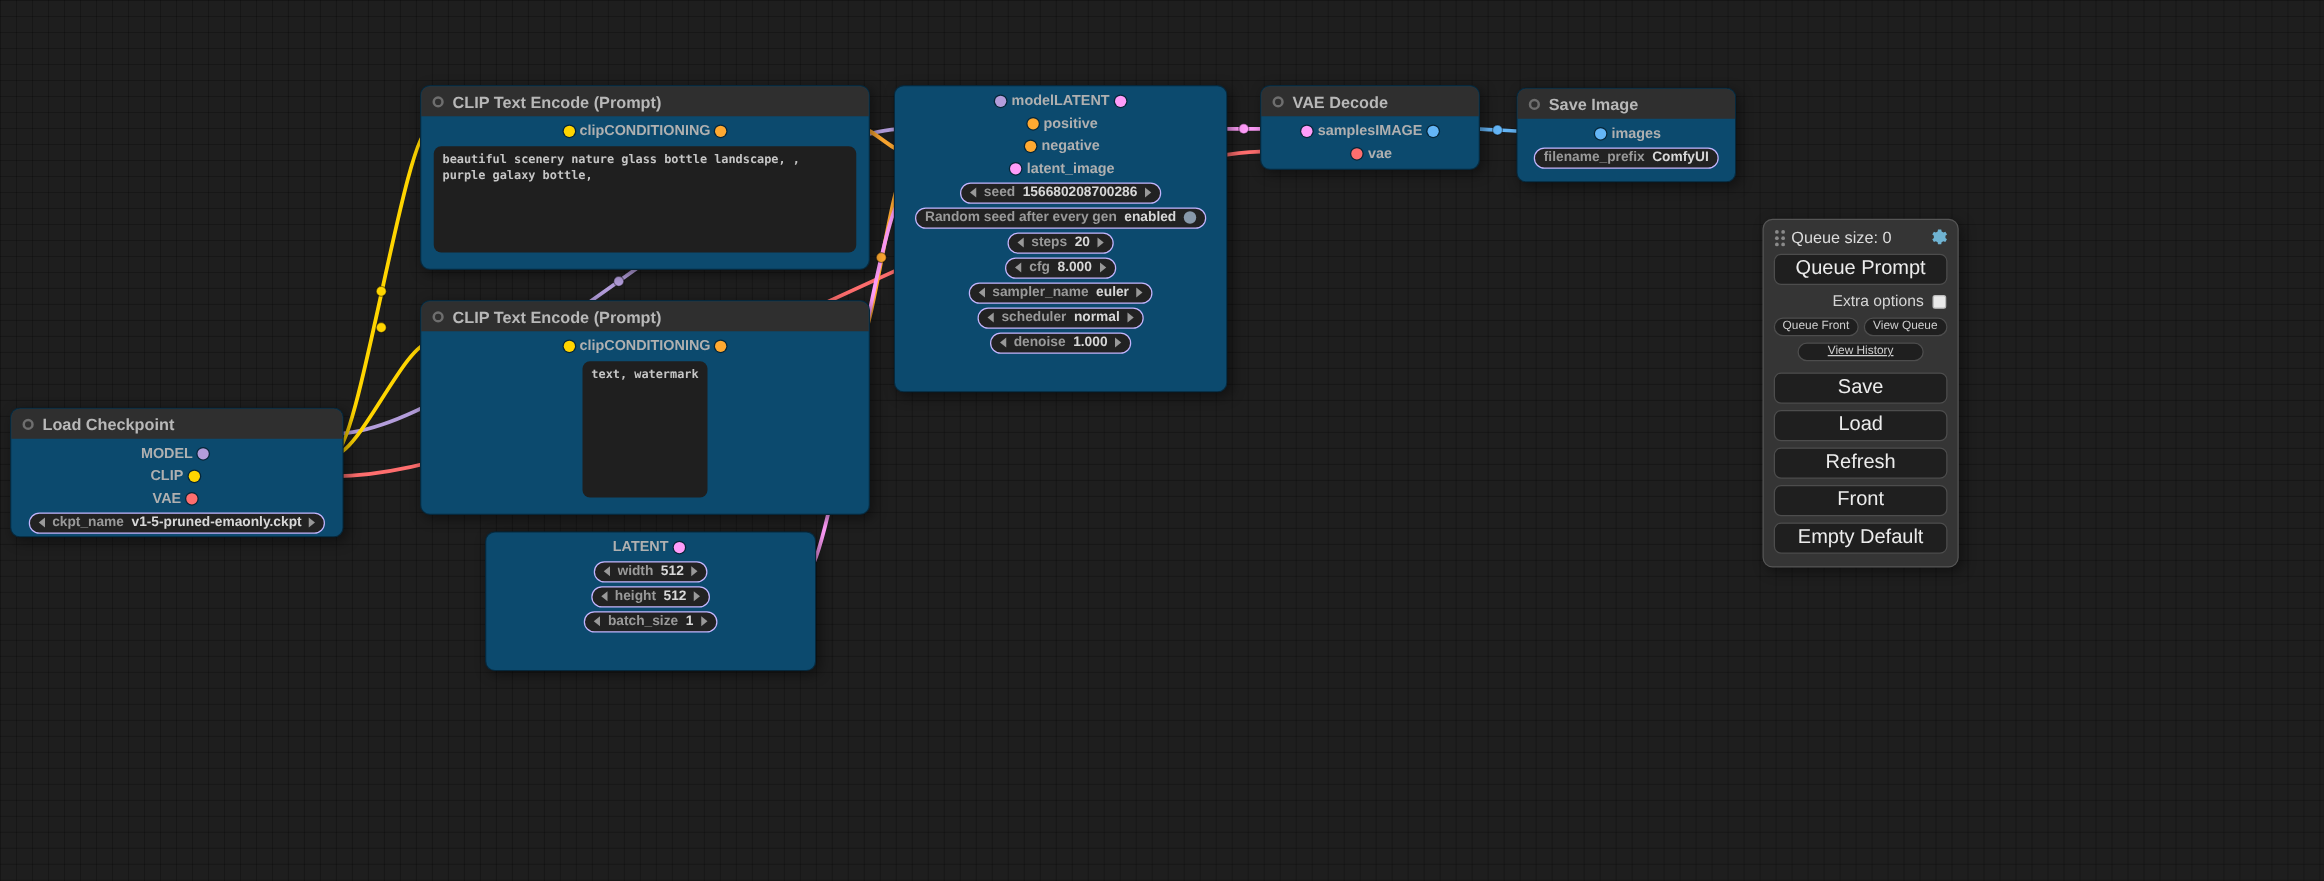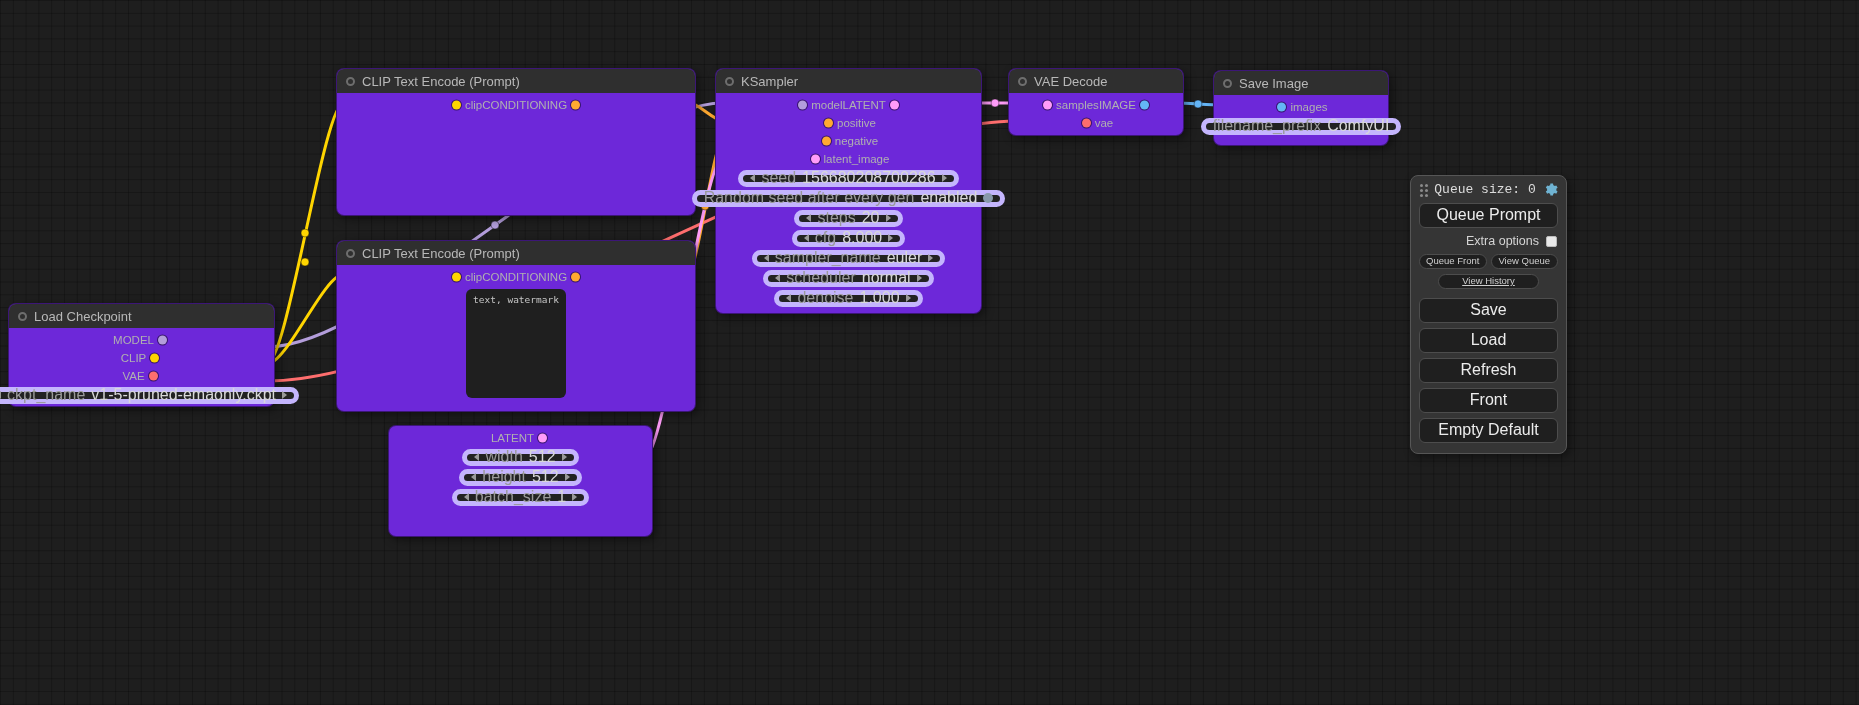--- a/index.html
+++ b/index.html
@@ -10,44 +10,44 @@
     background-color:#1e1e1e;
     background-image:
       linear-gradient(rgba(0,0,0,.25) 1px, transparent 1px),
       linear-gradient(90deg, rgba(0,0,0,.25) 1px, transparent 1px);
     background-size:12.8px 12.8px;
   }
   #wires { position:absolute; left:0; top:0; pointer-events:none; }
 
   
   .node {
-    position:absolute; background:#6d28d9;
+    position:absolute; background:#0c4a6e;
     border:1px solid rgba(0,0,0,.45); border-radius:8px;
     box-shadow:3px 3px 10px rgba(0,0,0,.45);
-    color:#b9b9b9; font-size:12px; display:flex; flex-direction:column;
+    color:#b9b9b9; font-size:12px; display:flex; flex-direction:column;font-weight:bold;
   }
   .node-title {
     height:24px; flex:none; background:#2f2f2f;
     border-radius:7px 7px 0 0; display:flex; align-items:center; gap:7px;
     padding:0 9px; font-size:13px; color:#b8b8b8; white-space:nowrap;
   }
   .collapse-dot { width:9px; height:9px; border-radius:50%; border:2px solid #6e6e6e; flex:none; }
   .node-body { display:flex; flex-direction:column; padding:3px 0 5px; flex:1;align-items:center; }
   .slot-row { position:relative; height:18px; flex:none; display:flex; align-items:center; font-size:11.5px; }
   .slot-in  { margin-left:16px; color:#b0b0b0; }
   .slot-out { margin-left:auto; margin-right:16px; color:#b0b0b0; }
   .port { position:absolute; top:50%; width:9px; height:9px; border-radius:50%;
           transform:translateY(-50%); box-shadow:0 0 0 1px rgba(0,0,0,.5); }
   .port.in  { left:3px; }
   .port.out { right:3px; }
 
   .widget {
-    height:17px; flex:none; background:#222; border:5px solid #c4b5fd; border-radius:9px;
+    height:17px; flex:none; background:#222; border:1px solid #c4b5fd; border-radius:9px;
     margin:1.5px 10px; display:flex; align-items:center; padding:0 7px; gap:6px;
-    font-size:16px; color:#9a9a9a; white-space:nowrap;
+    font-size:11px; color:#9a9a9a; white-space:nowrap;
   }
   .widget .wname { color:#9a9a9a; overflow:hidden; }
   .widget .wval  { margin-left:auto; color:#d8d8d8; }
   .arrow-l { width:0; height:0; border-top:4px solid transparent; border-bottom:4px solid transparent; border-right:5px solid #999; flex:none; }
   .arrow-r { width:0; height:0; border-top:4px solid transparent; border-bottom:4px solid transparent; border-left:5px solid #999; flex:none; }
   .toggle-dot { width:10px; height:10px; border-radius:50%; flex:none; }
 
   .prompt-box {
     flex:1; margin:3px 10px 8px; background:#1f1f1f; border-radius:6px;
     padding:5px 7px; font-family:"DejaVu Sans Mono", monospace; font-size:9.5px;
@@ -55,21 +55,21 @@
   }
 
   
   #menu {
     position:absolute; left:1410px; top:175px; width:157px;
     background:#353535; border:1px solid #565656; border-radius:8px;
     box-shadow:3px 3px 10px rgba(0,0,0,.45);
     padding:5px 8px 10px; display:flex; flex-direction:column; gap:5px;
   }
   .menu-header { display:flex; align-items:center; gap:6px; color:#dcdcdc; font-size:13px; padding:1px 0; }
-  .menu-header .hdr-label { flex:1; text-align:center;font-family:Liberation Mono, monospace; }
+  .menu-header .hdr-label { flex:1; text-align:left; }
   .drag-dots { width:3px; height:3px; border-radius:50%; background:#8a8a8a; margin:0 4px 8px 1px; flex:none;
                box-shadow:5px 0 0 #8a8a8a, 0 5px 0 #8a8a8a, 5px 5px 0 #8a8a8a, 0 10px 0 #8a8a8a, 5px 10px 0 #8a8a8a; }
   .menu-btn {
     background:#1f1f1f; border:1px solid #4d4d4d; border-radius:6px;
     color:#ececec; text-align:center; padding:2px 0 3px; font-size:16px; cursor:pointer;
   }
   .extra-row { display:flex; align-items:center; justify-content:flex-end; gap:7px; color:#d5d5d5; font-size:12.5px; padding:1px 1px; }
   .checkbox { width:11px; height:11px; background:#e9e9e9; border-radius:2px; border:1px solid #bbb; flex:none; }
   .pill-row { display:flex; gap:4px; }
   .small-btn {
@@ -98,21 +98,21 @@
     <circle cx="495" cy="225" r="4" fill="#B39DDB"></circle>
     <circle cx="305" cy="233" r="4" fill="#FFD500"></circle>
     <circle cx="305" cy="262" r="4" fill="#FFD500"></circle>
     <circle cx="705" cy="206" r="4" fill="#FFA931"></circle>
     <circle cx="684" cy="307" r="4" fill="#FF9CF9"></circle>
     <circle cx="995" cy="103" r="4" fill="#FF9CF9"></circle>
     <circle cx="1198" cy="104" r="4" fill="#64B5F6"></circle>
   </g>
 </svg>
 
-<div class="node" style="left:8px;top:303px;width:267px;height:104px">
+<div class="node" style="left:8px;top:326px;width:267px;height:104px">
   <div class="node-title">
     <span class="collapse-dot"></span>
     <span>Load Checkpoint</span>
   </div>
   <div class="node-body">
     <div class="slot-row">
       <span class="slot-out">MODEL</span>
       <span class="port out" style="background-color: rgb(179, 157, 219);"></span>
     </div>
     <div class="slot-row">
@@ -137,20 +137,21 @@
     <span class="collapse-dot"></span>
     <span>CLIP Text Encode (Prompt)</span>
   </div>
   <div class="node-body">
     <div class="slot-row">
       <span class="port in" style="background-color: rgb(255, 213, 0);"></span>
       <span class="slot-in">clip</span>
       <span class="slot-out">CONDITIONING</span>
       <span class="port out" style="background-color: rgb(255, 169, 49);"></span>
     </div>
+    <div class="prompt-box">beautiful scenery nature glass bottle landscape, , purple galaxy bottle,</div>
   </div>
 </div>
 
 <div class="node" style="left:336px;top:240px;width:360px;height:172px">
   <div class="node-title">
     <span class="collapse-dot"></span>
     <span>CLIP Text Encode (Prompt)</span>
   </div>
   <div class="node-body">
     <div class="slot-row">
@@ -184,24 +185,20 @@
     <div class="widget">
       <span class="arrow-l"></span>
       <span class="wname">batch_size</span>
       <span class="wval">1</span>
       <span class="arrow-r"></span>
     </div>
   </div>
 </div>
 
 <div class="node" style="left:715px;top:68px;width:267px;height:246px">
-  <div class="node-title">
-    <span class="collapse-dot"></span>
-    <span>KSampler</span>
-  </div>
   <div class="node-body">
     <div class="slot-row">
       <span class="port in" style="background-color: rgb(179, 157, 219);"></span>
       <span class="slot-in">model</span>
       <span class="slot-out">LATENT</span>
       <span class="port out" style="background-color: rgb(255, 156, 249);"></span>
     </div>
     <div class="slot-row">
       <span class="port in" style="background-color: rgb(255, 169, 49);"></span>
       <span class="slot-in">positive</span>

